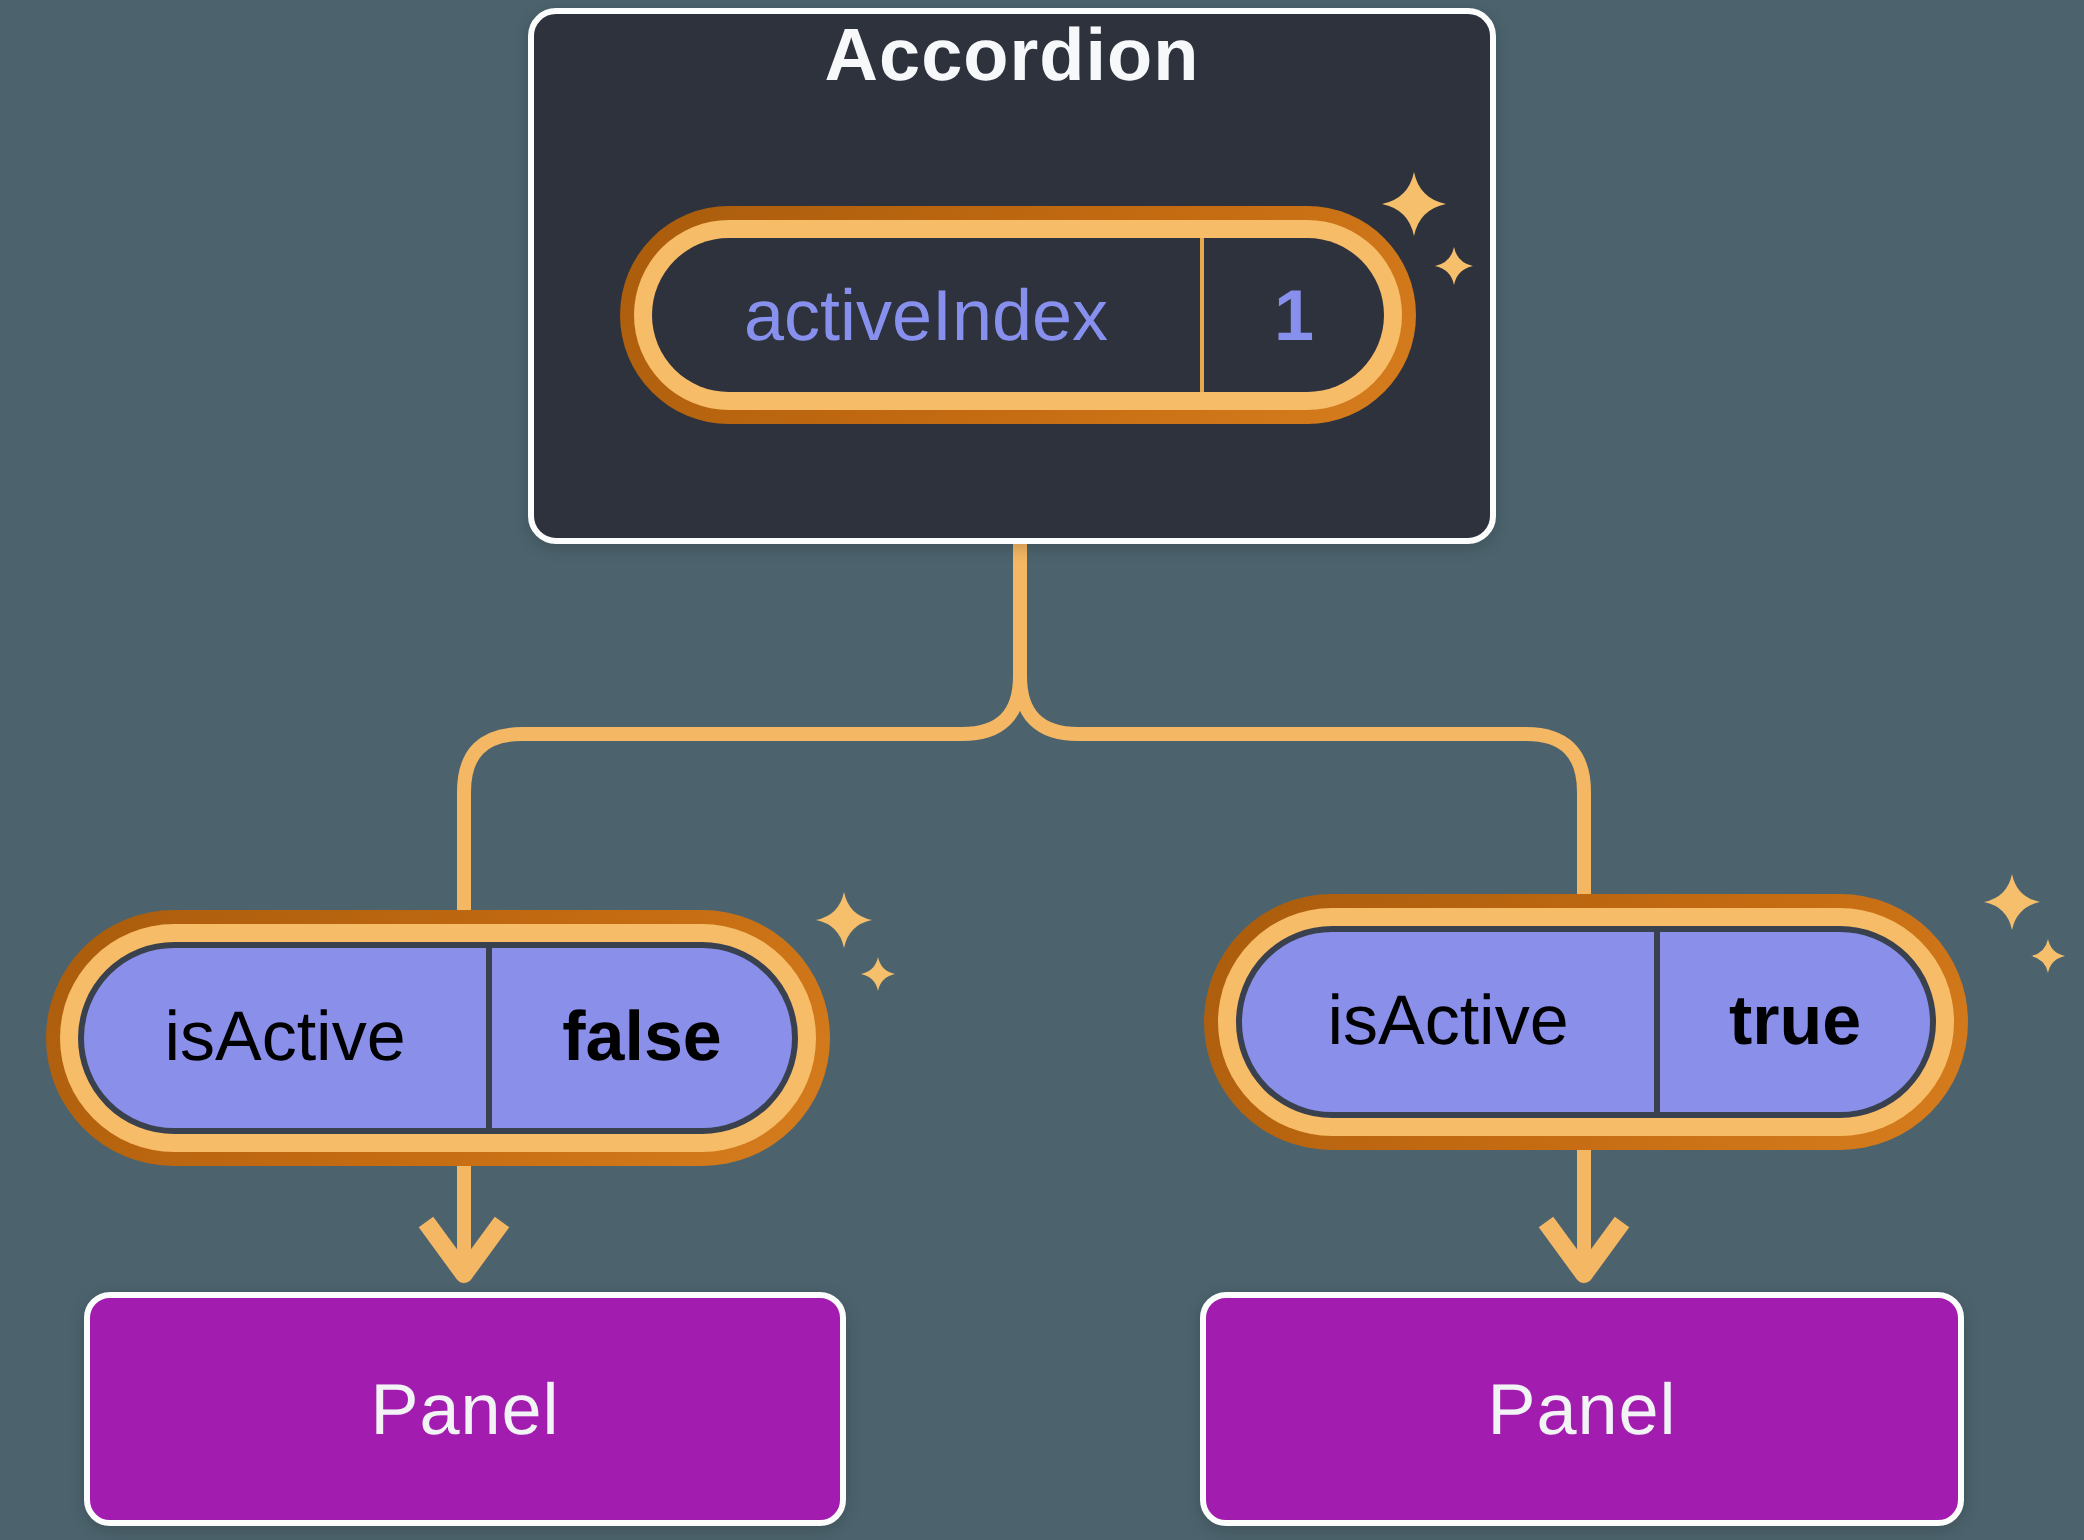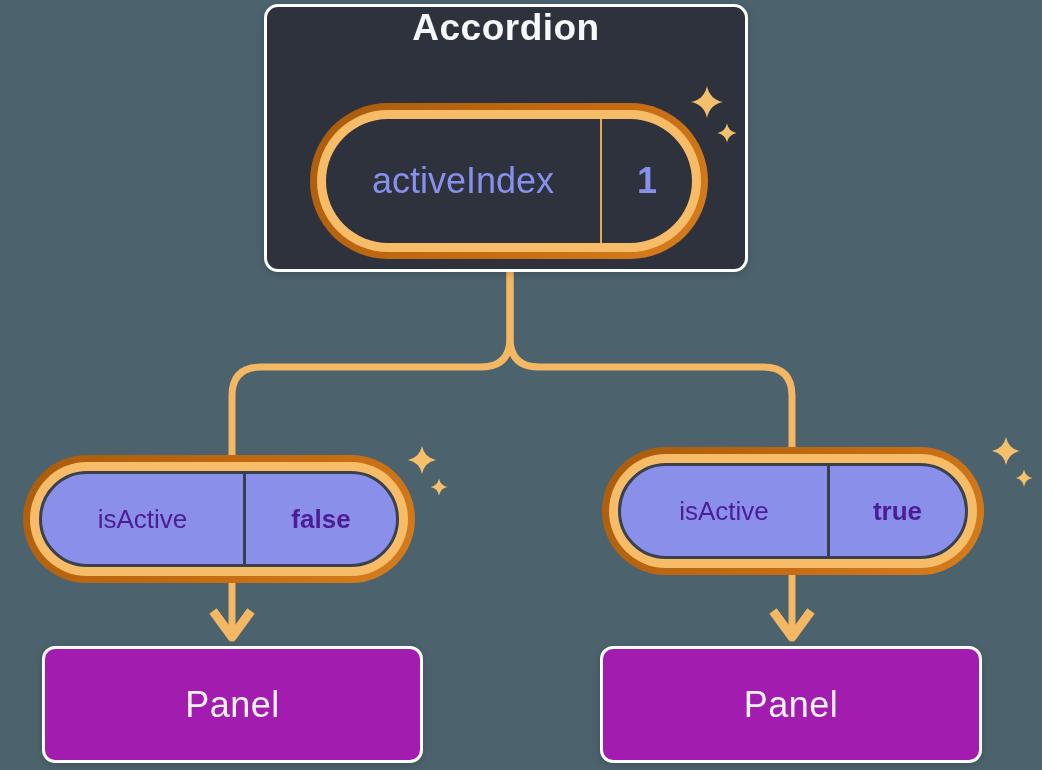--- a/index.html
+++ b/index.html
@@ -43,41 +43,41 @@
     width:100%;height:100%;border-radius:999px;box-sizing:border-box;
     display:flex;align-items:stretch;overflow:hidden;
   }
   .pill-inner.dark{background:#2D323D;}
   .pill-inner.purple{background:#8A90EA;border:3px solid #3A414E;}
   .pill-seg{display:flex;align-items:center;justify-content:center;}
   .seg-label{flex:1 1 auto;}
   .state-pill .pill-seg{color:#8890EE;font-size:36px;}
   .state-pill .seg-value{width:90px;font-weight:700;}
   .state-pill .pill-divider{width:2px;background:#E7A74E;}
-  .prop-pill .pill-seg{color:#4c1d95;font-size:26px;}
+  .prop-pill .pill-seg{color:#000000;font-size:35px;}
   .prop-pill .seg-value{font-weight:700;}
   .prop-pill .pill-divider{width:3px;background:#3A414E;}
 </style>
 </head>
 <body>
 
 <div class="stage">
 
   <svg class="layer lines-layer" width="1042" height="770" viewBox="0 0 1042 770">
     <path d="M510,272 V338 Q510,367 481,367 H261 Q232,367 232,396 V633" fill="none" stroke="#F4B763" stroke-width="7"></path>
     <path d="M510,272 V338 Q510,367 539,367 H763 Q792,367 792,396 V633" fill="none" stroke="#F4B763" stroke-width="7"></path>
     <path d="M213,611 L232,637 L251,611" fill="none" stroke="#F4B763" stroke-width="9" stroke-linejoin="round"></path>
     <path d="M773,611 L792,637 L811,611" fill="none" stroke="#F4B763" stroke-width="9" stroke-linejoin="round"></path>
   </svg>
 
   <div class="comp-box" style="left:264px;top:4px;width:484px;height:268px;">
     <div class="comp-title">Accordion</div>
   </div>
 
-  <div class="pill-outer state-pill" style="left:310px;top:103px;width:398px;height:156px;">
+  <div class="pill-outer state-pill" style="left:310px;top:103px;width:398px;height:109px;">
     <div class="pill-mid">
       <div class="pill-inner dark">
         <div class="pill-seg seg-label">activeIndex</div>
         <div class="pill-divider"></div>
         <div class="pill-seg seg-value">1</div>
       </div>
     </div>
   </div>
 
   <div class="pill-outer prop-pill" style="left:23px;top:455px;width:392px;height:128px;">

